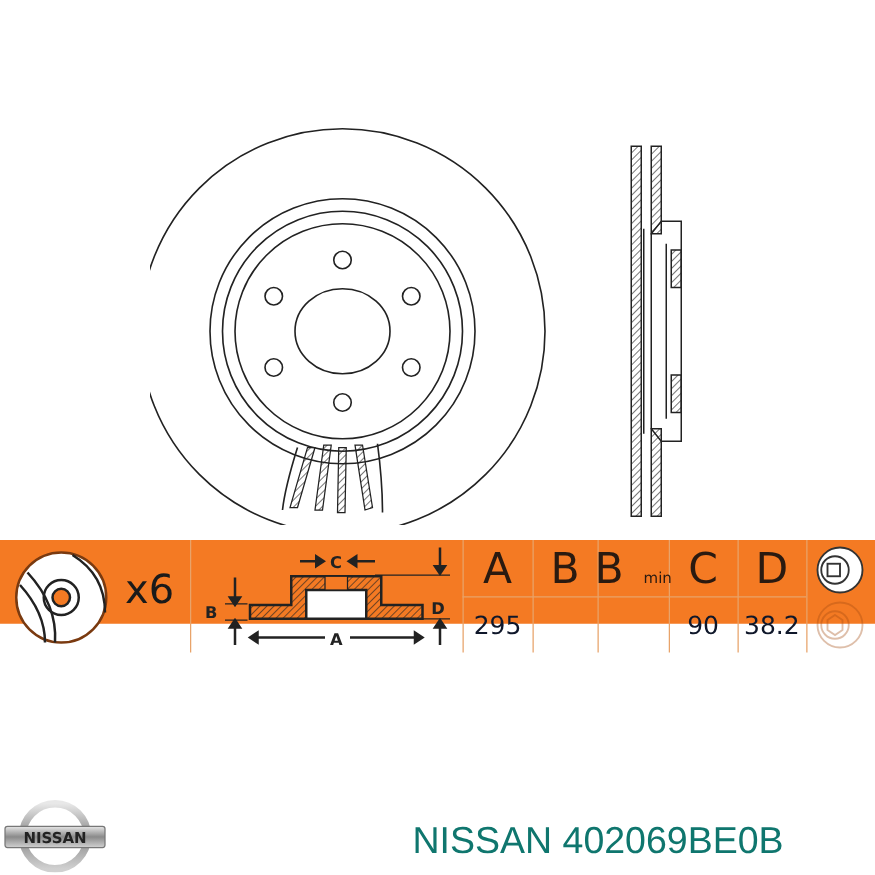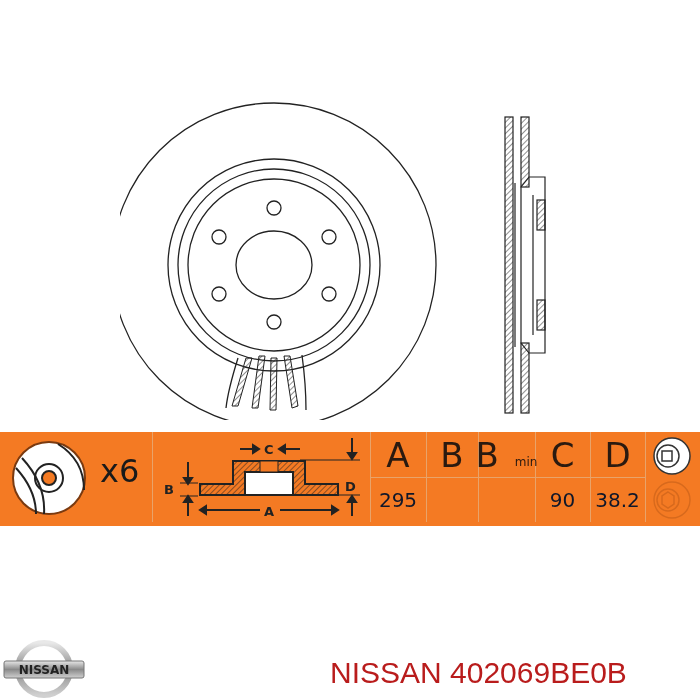--- a/index.html
+++ b/index.html
@@ -1,25 +1,25 @@
 <!DOCTYPE html>
 <html><head>
 <meta charset="utf-8">
 <style>
   html,body{margin:0;padding:0;background:#fff;}
   body{width:700px;height:700px;position:relative;overflow:hidden;font-family:"DejaVu Sans",sans-serif;}
   .abs{position:absolute;}
-  #band{left:0;top:432px;width:700px;height:94px;background:#f47a23;}
+  #band{left:0;top:432px;width:700px;height:67px;background:#f47a23;}
   .vdiv{position:absolute;top:0;width:1px;height:90px;background:#e8a36a;}
   .hdiv{position:absolute;height:1px;background:#e8a36a;}
   .hdr{position:absolute;top:0;height:45px;display:flex;align-items:center;justify-content:center;color:#2a1a10;font-size:34px;}
   .val{position:absolute;top:45px;height:45px;display:flex;align-items:center;justify-content:center;color:#0f172a;font-size:20px;}
   .sub{font-size:12px;margin-top:14px;margin-left:16px;}
   #x6{left:100px;top:20px;font-size:32px;color:#1a1a1a;}
-  #caption{left:330px;top:656px;font-family:"Liberation Sans",sans-serif;font-size:30px;color:#b91c1c;}
+  #caption{left:330px;top:656px;font-family:"Liberation Sans",sans-serif;font-size:30px;color:#0f766e;}
 </style>
 </head>
 <body>
 
 <svg class="abs" style="left:120px;top:90px" width="340" height="330" viewBox="0 0 340 330">
   <g fill="none" stroke="#222" stroke-width="1.3">
     <circle cx="154" cy="175" r="162"></circle>
     <circle cx="154" cy="175" r="106"></circle>
     <circle cx="154" cy="175" r="96"></circle>
     <circle cx="154" cy="175" r="86"></circle>

